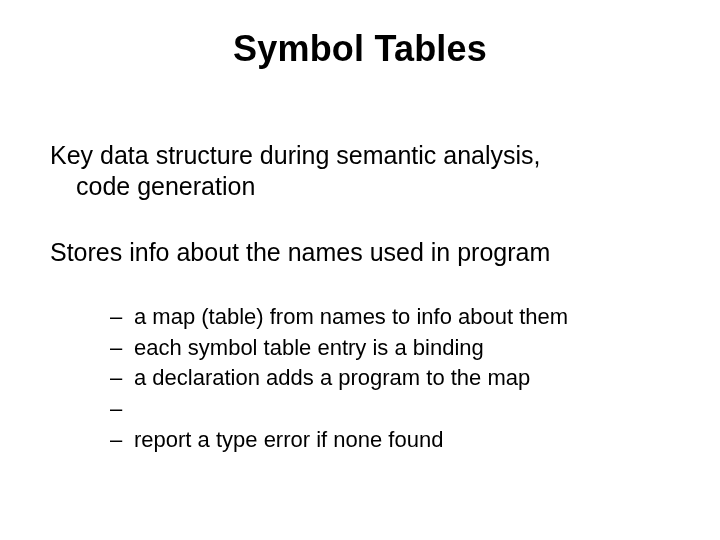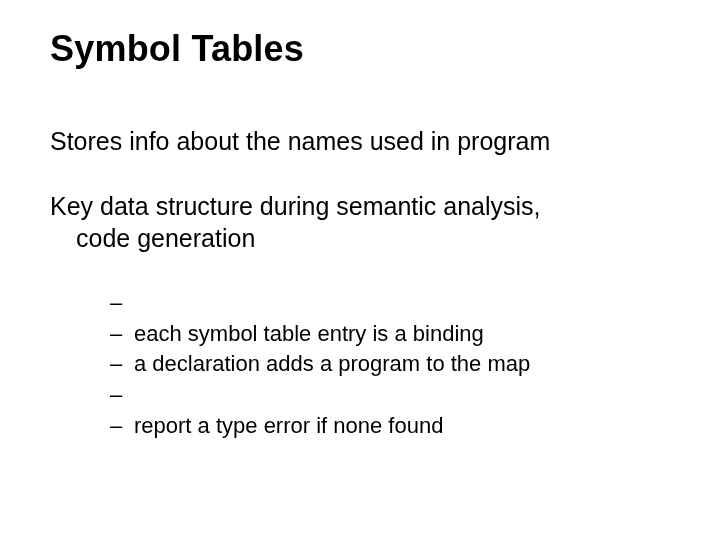--- a/index.html
+++ b/index.html
@@ -11,23 +11,24 @@
     font-family: Arial, Helvetica, sans-serif;
     color: #000;
   }
   .slide {
     box-sizing: border-box;
     width: 720px;
     height: 540px;
     padding: 20px 50px 0 50px;
   }
   .title {
+    text-align: center;
     font-size: 36px;
     font-weight: bold;
-    margin: 8px 0 56px 0;
+    margin: 8px 0 70px 0;
     letter-spacing: 0.2px;
   }
   .body-block {
     font-size: 25px;
     line-height: 1.25;
     margin-bottom: 34px;
   }
   .indent-line {
     padding-left: 26px;
   }
@@ -45,30 +46,31 @@
     flex: 0 0 24px;
   }
 </style>
 </head>
 <body>
 
 <div class="slide">
 
   <div class="title">Symbol Tables</div>
 
-  <div class="body-block">Stores info about the names used in program</div>
-
   <div class="body-block">
     <div>Key data structure during semantic analysis,</div>
     <div class="indent-line">code generation</div>
   </div>
 
+  <div class="body-block">Stores info about the names used in program</div>
+
   <div class="sublist">
     <div class="sublist-row">
       <span class="dash">–</span>
+      <span>a map (table) from names to info about them</span>
     </div>
     <div class="sublist-row">
       <span class="dash">–</span>
       <span>each symbol table entry is a binding</span>
     </div>
     <div class="sublist-row">
       <span class="dash">–</span>
       <span>a declaration adds a program to the map</span>
     </div>
     <div class="sublist-row">

